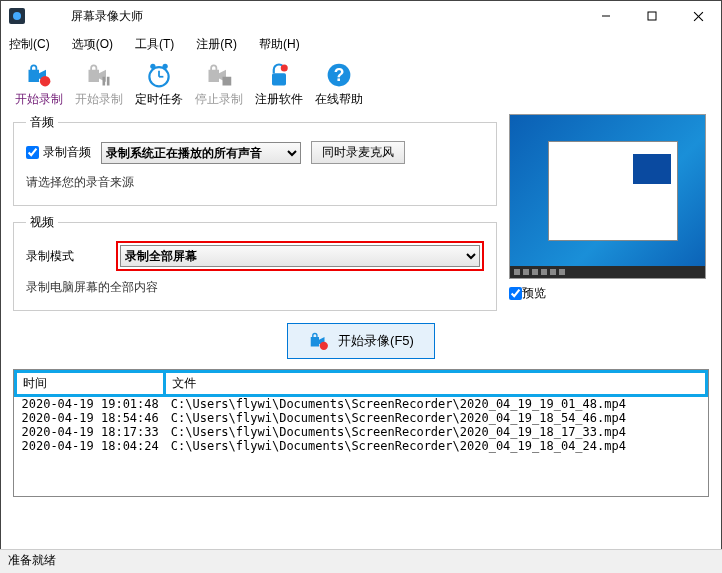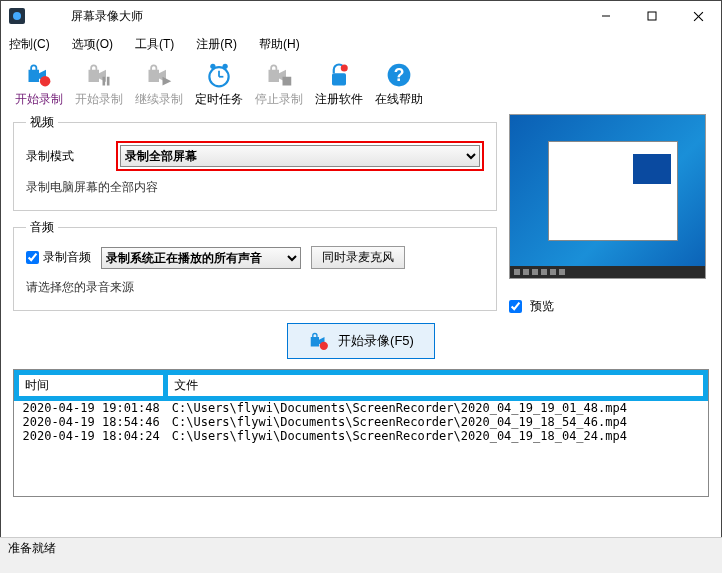--- a/index.html
+++ b/index.html
@@ -28,29 +28,29 @@
 .select-wrap.red { border: 2px solid #e00; padding: 2px; }
 select { width: 100%; height: 22px; font-size: 12px; font-weight: bold; background: linear-gradient(#fafafa,#e6e6e6); border: 1px solid #888; }
 .cb { display: flex; align-items: center; gap: 4px; }
 .cb input { width: 13px; height: 13px; }
 .hint { color: #333; margin-top: 4px; }
 .preview-box { width: 197px; height: 165px; border: 1px solid #999; background: linear-gradient(135deg,#0a5fb4,#1a8fd8 60%,#0a5fb4); position: relative; overflow: hidden; }
 .preview-inner { position: absolute; top: 26px; left: 38px; width: 130px; height: 100px; background: #fff; border: 1px solid #888; }
 .preview-mini { position: absolute; top: 12px; right: 6px; width: 38px; height: 30px; background: #0a4aa0; }
 .preview-taskbar { position: absolute; bottom: 0; left: 0; right: 0; height: 12px; background: #2a2a2a; display: flex; align-items: center; padding: 0 4px; gap: 3px; }
 .preview-taskbar i { width: 6px; height: 6px; background: #888; display: inline-block; }
-.preview-cb { display: flex; align-items: center; gap: 8px; margin-top: 19px; }
+.preview-cb { display: flex; align-items: center; gap: 0; margin-top: 6px; }
 .big-btn-row { display: flex; justify-content: center; padding: 4px 0 10px; }
 .big-btn { display: flex; align-items: center; gap: 8px; padding: 6px 20px; border: 1px solid #0078d7; background: #e5f1fb; font-size: 13px; }
 .big-btn svg { width: 22px; height: 22px; }
 .list-wrap { margin: 0 12px; border: 1px solid #888; height: 128px; overflow: auto; }
 table { width: 100%; border-collapse: collapse; font-family: "SimSun", monospace; font-size: 12px; }
-th { text-align: left; background: #fff; border: 5px solid #0ea5e9; padding: 2px 6px; font-weight: normal; position: sticky; top: 0; }
+th { text-align: left; background: #fff; border: 3px solid #0ea5e9; padding: 2px 6px; font-weight: normal; position: sticky; top: 0; }
 td { padding: 0 6px; white-space: nowrap; }
-.statusbar { position: absolute; bottom: 0; left: 0; right: 0; height: 36px; background: #f0f0f0; border-top: 1px solid #ccc; padding: 2px 8px; font-size: 12px; }
+.statusbar { position: absolute; bottom: 0; left: 0; right: 0; height: 24px; background: #f0f0f0; border-top: 1px solid #ccc; padding: 2px 8px; font-size: 12px; }
 .audio-row { display: flex; align-items: center; gap: 10px; }
 .audio-select { width: 200px; height: 22px; font-size: 12px; font-weight: bold; background: linear-gradient(#fafafa,#e6e6e6); border: 1px solid #888; }
 .mic-btn { padding: 2px 10px; border: 1px solid #999; background: linear-gradient(#fafafa,#e6e6e6); font-size: 12px; }
 </style>
 </head>
 <body>
 
 <div class="titlebar">
   <svg class="app-icon" viewBox="0 0 16 16">
       <rect width="16" height="16" fill="#234" rx="2"></rect>
@@ -96,28 +96,20 @@
   </div>
   <div class="tool-btn disabled">
     <svg viewBox="0 0 32 32">
         <path d="M6 8a4 4 0 018 0v2h-2V8a2 2 0 10-4 0v2H6zM4 10h12v14H4z" fill="#bbb"></path>
         <path d="M16 14l8-4v14l-8-4z" fill="#bbb"></path>
         <rect x="20" y="18" width="3" height="10" fill="#999"></rect>
         <rect x="25" y="18" width="3" height="10" fill="#999"></rect>
       </svg>
     <span class="lbl">开始录制</span>
   </div>
-  <div class="tool-btn disabled">
-    <svg viewBox="0 0 32 32">
-        <path d="M6 8a4 4 0 018 0v2h-2V8a2 2 0 10-4 0v2H6zM4 10h12v14H4z" fill="#bbb"></path>
-        <path d="M16 14l8-4v14l-8-4z" fill="#bbb"></path>
-        <path d="M20 18l10 5-10 5z" fill="#999"></path>
-      </svg>
-    <span class="lbl">继续录制</span>
-  </div>
   <div class="tool-btn">
     <svg viewBox="0 0 32 32">
         <circle cx="16" cy="18" r="11" fill="none" stroke="#1a8fe0" stroke-width="2.5"></circle>
         <line x1="16" y1="18" x2="16" y2="11" stroke="#1a8fe0" stroke-width="2"></line>
         <line x1="16" y1="18" x2="21" y2="18" stroke="#1a8fe0" stroke-width="2"></line>
         <circle cx="9" cy="6" r="3" fill="#1a8fe0"></circle>
         <circle cx="23" cy="6" r="3" fill="#1a8fe0"></circle>
       </svg>
     <span class="lbl">定时任务</span>
   </div>
@@ -141,47 +133,47 @@
     <svg viewBox="0 0 32 32">
         <circle cx="16" cy="16" r="13" fill="#1a8fe0"></circle>
         <text x="16" y="23" text-anchor="middle" font-size="20" fill="#fff" font-weight="bold">?</text>
       </svg>
     <span class="lbl">在线帮助</span>
   </div>
 </div>
 
 <div class="main">
   <div class="left">
-    <fieldset>
-      <legend>视频</legend>
-      <div class="row">
-        <span class="lbl">录制模式</span>
-        <div class="select-wrap red">
-          <select>
-            <option>录制全部屏幕</option>
-          </select>
-        </div>
-      </div>
-      <div class="hint">录制电脑屏幕的全部内容</div>
-    </fieldset>
-
     <fieldset>
       <legend>音频</legend>
       <div class="audio-row">
         <label class="cb">
           <input type="checkbox" checked="" style="">
           <span>录制音频</span>
         </label>
         <select class="audio-select">
           <option>录制系统正在播放的所有声音</option>
         </select>
         <button class="mic-btn">同时录麦克风</button>
       </div>
       <div class="hint" style="margin-top:10px">请选择您的录音来源</div>
     </fieldset>
+
+    <fieldset>
+      <legend>视频</legend>
+      <div class="row">
+        <span class="lbl">录制模式</span>
+        <div class="select-wrap red">
+          <select>
+            <option>录制全部屏幕</option>
+          </select>
+        </div>
+      </div>
+      <div class="hint">录制电脑屏幕的全部内容</div>
+    </fieldset>
   </div>
 
   <div class="right">
     <div class="preview-box">
       <div class="preview-inner">
         <div class="preview-mini"></div>
       </div>
       <div class="preview-taskbar">
           <i></i>
           <i></i>
@@ -220,20 +212,24 @@
     <tbody id="list-body">
         <tr>
           <td>2020-04-19 19:01:48</td>
           <td>C:\Users\flywi\Documents\ScreenRecorder\2020_04_19_19_01_48.mp4</td>
         </tr>
         <tr>
           <td>2020-04-19 18:54:46</td>
           <td>C:\Users\flywi\Documents\ScreenRecorder\2020_04_19_18_54_46.mp4</td>
         </tr>
         <tr>
+          <td>2020-04-19 18:17:33</td>
+          <td>C:\Users\flywi\Documents\ScreenRecorder\2020_04_19_18_17_33.mp4</td>
+        </tr>
+        <tr>
           <td>2020-04-19 18:04:24</td>
           <td>C:\Users\flywi\Documents\ScreenRecorder\2020_04_19_18_04_24.mp4</td>
         </tr>
       </tbody>
   </table>
 </div>
 
 <div class="statusbar">准备就绪</div>
 
 </body></html>

